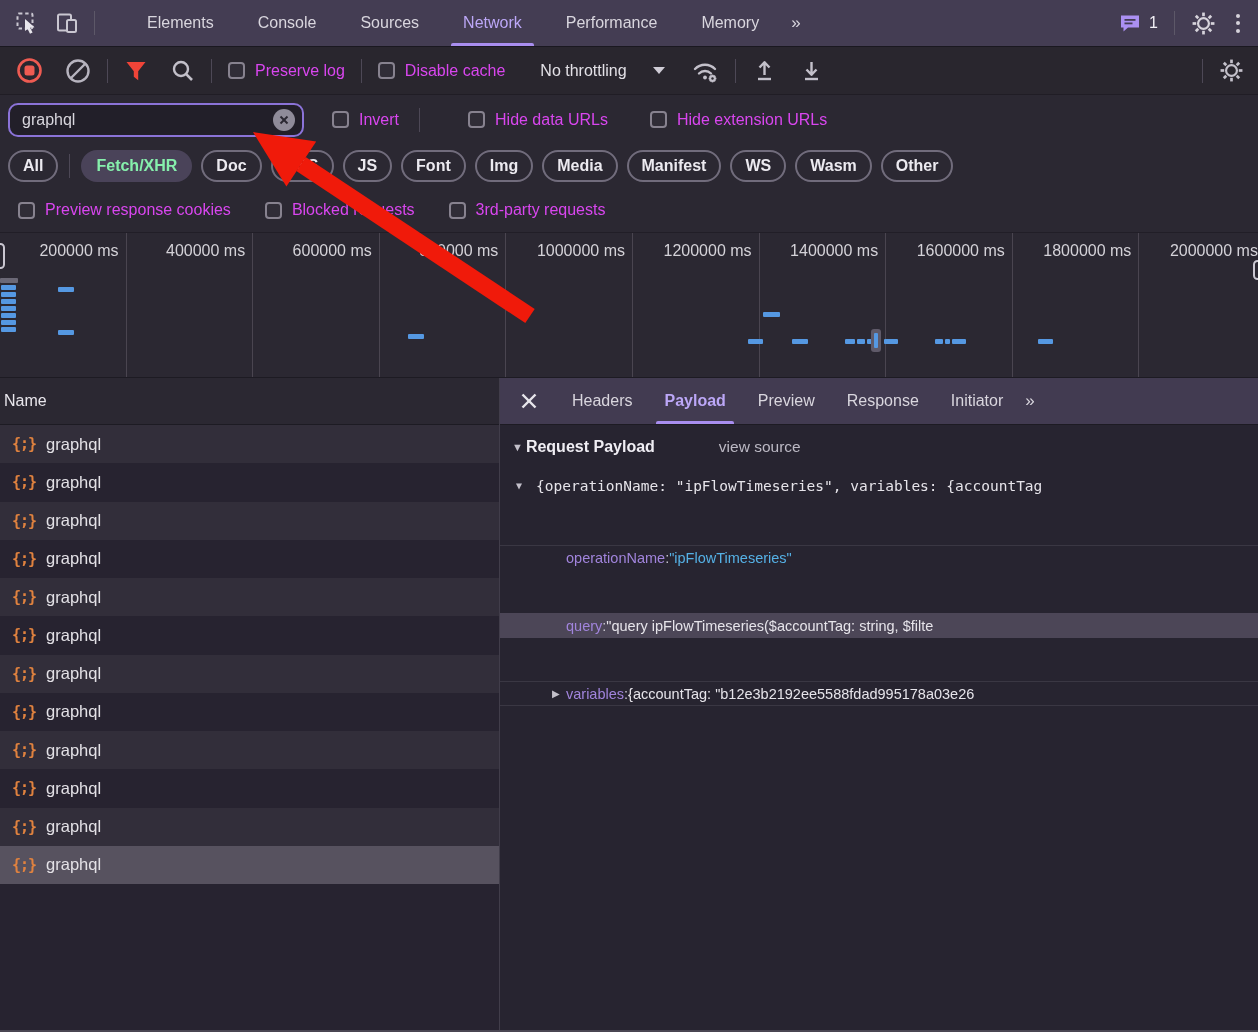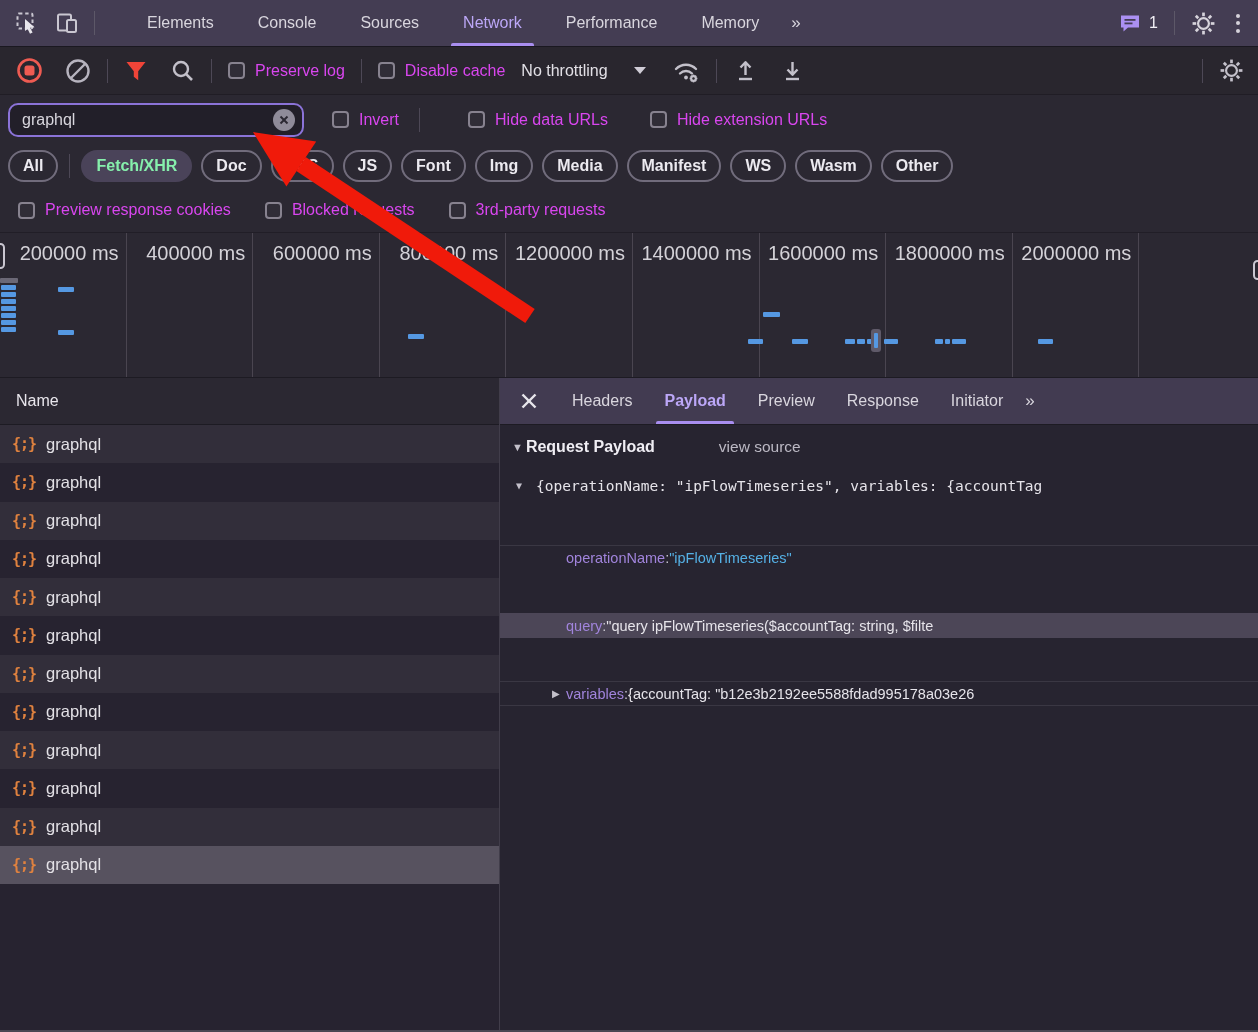--- a/index.html
+++ b/index.html
@@ -24,21 +24,21 @@
   .kebab i{ width:4px; height:4px; border-radius:50%; background:#d6d3db; }
 
   
   .nettoolbar{ height:48px; background:#29262e; display:flex; align-items:center; gap:0; padding-left:16px;
     border-bottom:1px solid #201d25; position:relative;}
   .nt-group{ display:flex; align-items:center; gap:22px; }
   .nettoolbar .vsep{ margin:0 16px; background:#4d4856;}
   .cb{ width:17px; height:17px; border:2px solid #87828f; border-radius:4px; background:#302d37;
     display:inline-block; flex:none;}
   .cb-row{ display:flex; align-items:center; gap:10px; font-size:16px; color:#d946ef; white-space:nowrap;}
-  .throttle{ display:flex; align-items:center; gap:12px; margin-left:16px; font-size:16px; color:#e2e0e6;}
+  .throttle{ display:flex; align-items:center; gap:12px; margin-left:35px; font-size:16px; color:#e2e0e6;}
   .dd-arrow{ width:0; height:0; border-left:6px solid transparent; border-right:6px solid transparent;
     border-top:7px solid #cfccd6; margin-left:14px;}
   .nt-right{ position:absolute; right:0; top:0; height:100%; display:flex; align-items:center; padding-right:14px;}
   .nt-right .vsep{ margin:0 16px;}
 
   
   .filterrow{ height:49px; display:flex; align-items:center; padding-left:8px;}
   .filter-input{ position:relative; width:296px; height:34px; border:2px solid #8b73d8; border-radius:10px;
     background:#221f29; display:flex; align-items:center;}
   .filter-input input{ background:transparent; border:none; outline:none; color:#d8d6dd; font-size:16px;
@@ -56,34 +56,34 @@
   .chip-sep{ width:1px; height:24px; background:#4d4856; margin:0 2px;}
 
   
   .blockedrow{ height:44px; display:flex; align-items:center; padding-left:18px; gap:34px;}
 
   
   .overview{ position:relative; height:146px; border-top:1px solid #211e27; border-bottom:1px solid #1d1b23;
     background:#2b2832; overflow:hidden;}
   .seg-wrap{ display:flex; height:100%;}
   .seg{ flex:none; width:126.6px; height:100%; border-right:1px solid #4a4550; padding-top:9px;
-    font-size:20px; color:#d4d2d8; text-align:right;}
+    font-size:16px; color:#d4d2d8; text-align:right;}
   .seg span{ padding-right:7px; display:inline-block; width:100%;}
   .ov-bar{ position:absolute; border-radius:1px;}
   .ov-bar.blue{ background:#5598e2;}
   .ov-bar.gray{ background:#6b6876;}
   .ov-bar.markerbg{ background:#5f5a69; border-radius:3px;}
   .ov-handle{ position:absolute; width:9px; height:26px; border:2px solid #cac7d1; border-radius:5px;
     background:#2b2832;}
 
   
   .main{ display:flex; height:654px; }
   .requests{ width:500px; flex:none; background:#272330; border-right:1px solid #413d4a; display:flex;
     flex-direction:column;}
-  .name-header{ height:47px; flex:none; display:flex; align-items:center; padding-left:16px; font-size:16px;
+  .name-header{ height:47px; flex:none; display:flex; align-items:center; padding-left:4px; font-size:16px;
     color:#e8e6ec; border-bottom:1px solid #1d1b23; background:#2b2832;}
   .req-row{ height:38.25px; flex:none; display:flex; align-items:center; padding-left:12px; gap:10px;
     font-size:16.5px; color:#e3e1e6;}
   .req-row.odd{ background:#322e3a;}
   .req-row.selected{ background:#57525f;}
   .json-icon{ font-family:"DejaVu Sans Mono", monospace; font-weight:bold; font-size:15px; color:#e0823f;
     letter-spacing:-1px;}
 
   
   .details{ flex:1; display:flex; flex-direction:column; background:#272430; min-width:0;}
@@ -338,20 +338,21 @@
         <span>3rd-party requests</span>
       </label>
     </div>
 
   <div class="overview" id="overview">
     <div class="seg-wrap" id="seg-wrap">
         <div class="seg"><span>200000 ms</span></div>
         <div class="seg"><span>400000 ms</span></div>
         <div class="seg"><span>600000 ms</span></div>
         <div class="seg"><span>800000 ms</span></div>
+        <div class="seg"><span>1000000 ms</span></div>
         <div class="seg"><span>1200000 ms</span></div>
         <div class="seg"><span>1400000 ms</span></div>
         <div class="seg"><span>1600000 ms</span></div>
         <div class="seg"><span>1800000 ms</span></div>
         <div class="seg"><span>2000000 ms</span></div>
       </div>
     <div class="ov-handle" style="left:-4px; top:10px;"></div>
     <div class="ov-handle" style="right:-4px; top:27px; height:20px;"></div>
   <div class="ov-bar gray" style="left: 0px; top: 45px; width: 18px; height: 5px;"></div>
       <div class="ov-bar blue" style="left: 1px; top: 52px; width: 15px; height: 5px;"></div>

